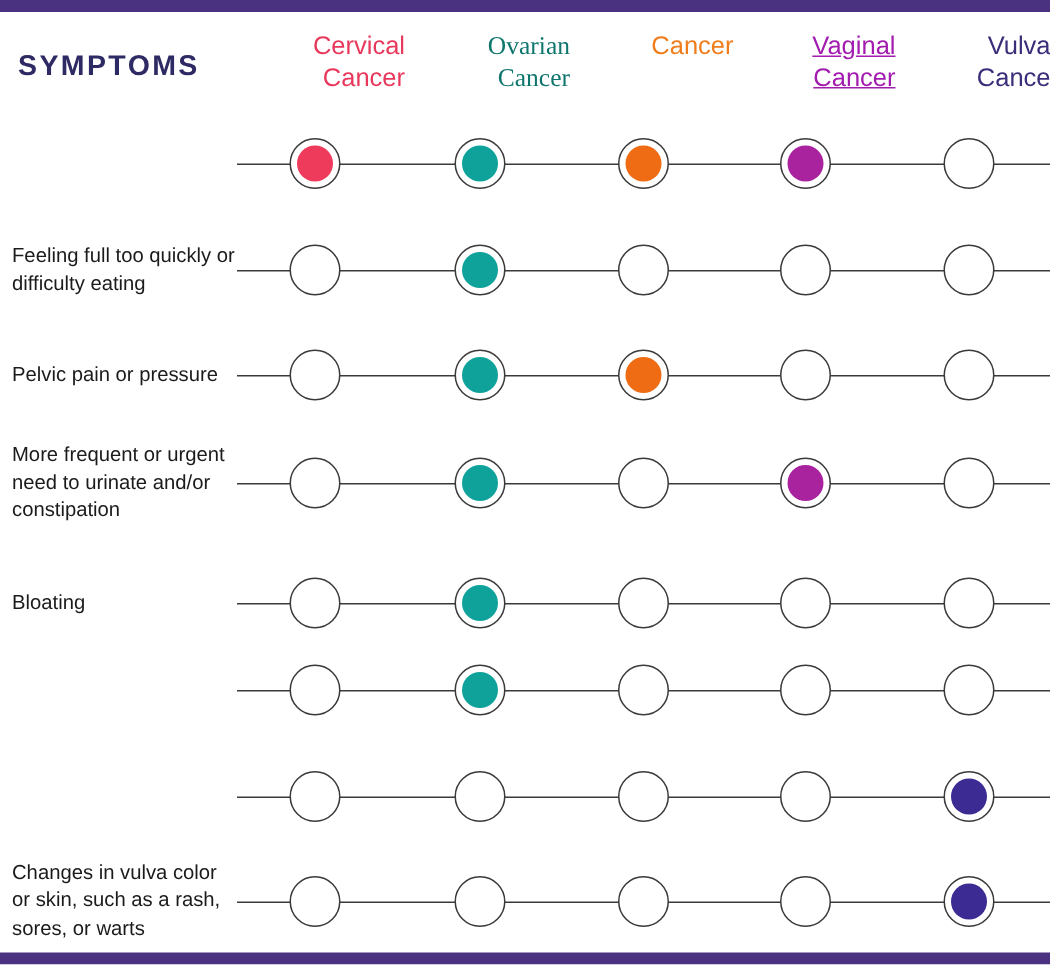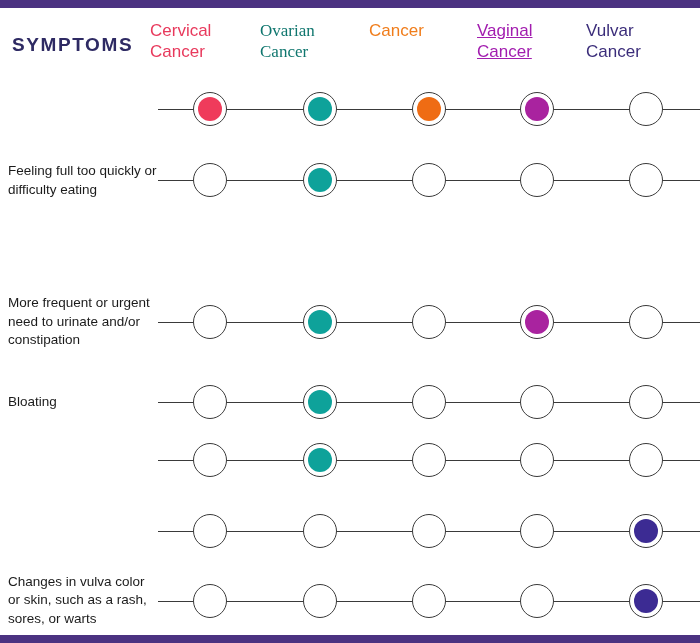--- a/index.html
+++ b/index.html
@@ -41,21 +41,21 @@
     font-size: 19px;
     font-weight: bold;
     letter-spacing: 1.6px;
     color: #2e2a63;
     white-space: nowrap;
   }
   .col-head {
     position: absolute;
     top: 12px;
     width: 120px;
-    text-align: left;
+    text-align: right;
     font-size: 17px;
     line-height: 21px;
     font-weight: normal;
     white-space: nowrap;
   }
 
   
   .rows {
     position: absolute;
     top: 72px;
@@ -161,20 +161,33 @@
         <div class="row-label">Feeling full too quickly or difficulty eating</div>
         <div class="track"></div>
         <div class="dot empty" style="left: 210px;"></div>
         <div class="dot" style="left: 320px;">
           <div class="fill" style="background: rgb(14, 162, 154);"></div>
         </div>
         <div class="dot empty" style="left: 429px;"></div>
         <div class="dot empty" style="left: 537px;"></div>
         <div class="dot empty" style="left: 646px;"></div>
       </div>
+      <div class="row" style="top: 143px; height: 70px;">
+        <div class="row-label">Pelvic pain or pressure</div>
+        <div class="track"></div>
+        <div class="dot empty" style="left: 210px;"></div>
+        <div class="dot" style="left: 320px;">
+          <div class="fill" style="background: rgb(14, 162, 154);"></div>
+        </div>
+        <div class="dot" style="left: 429px;">
+          <div class="fill" style="background: rgb(239, 108, 20);"></div>
+        </div>
+        <div class="dot empty" style="left: 537px;"></div>
+        <div class="dot empty" style="left: 646px;"></div>
+      </div>
       <div class="row" style="top: 213px; height: 74px;">
         <div class="row-label">More frequent or urgent need to urinate and/or constipation</div>
         <div class="track"></div>
         <div class="dot empty" style="left: 210px;"></div>
         <div class="dot" style="left: 320px;">
           <div class="fill" style="background: rgb(14, 162, 154);"></div>
         </div>
         <div class="dot empty" style="left: 429px;"></div>
         <div class="dot" style="left: 537px;">
           <div class="fill" style="background: rgb(169, 35, 159);"></div>

